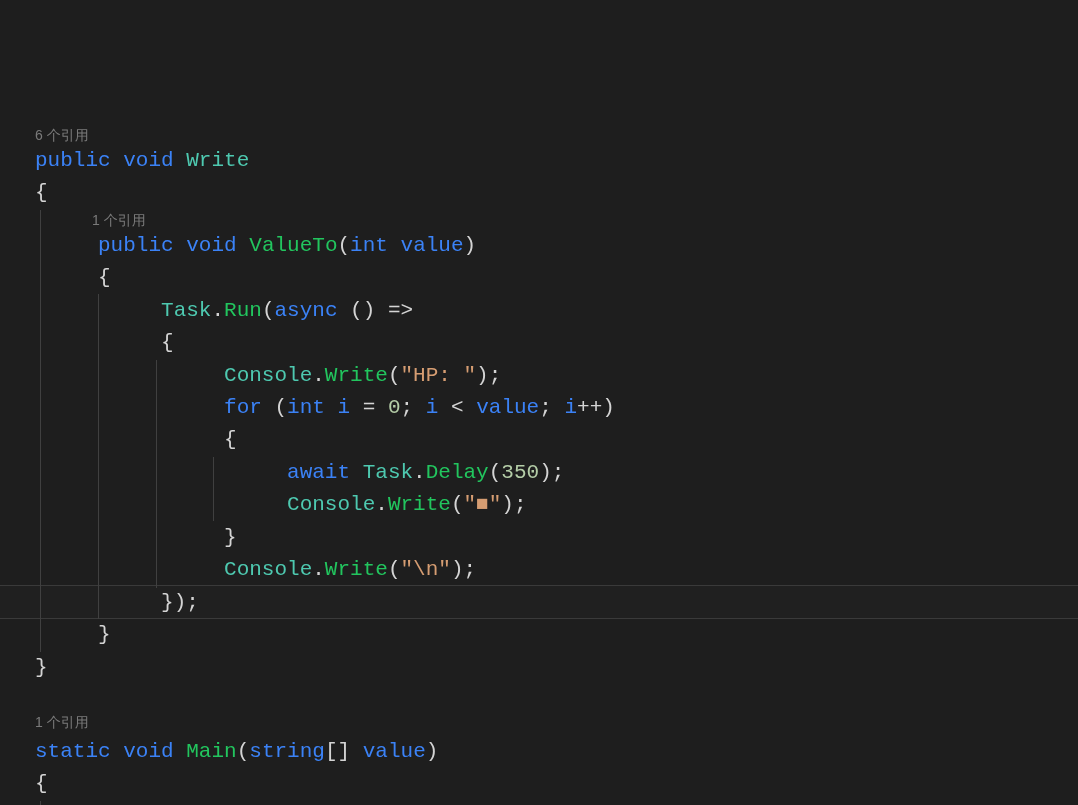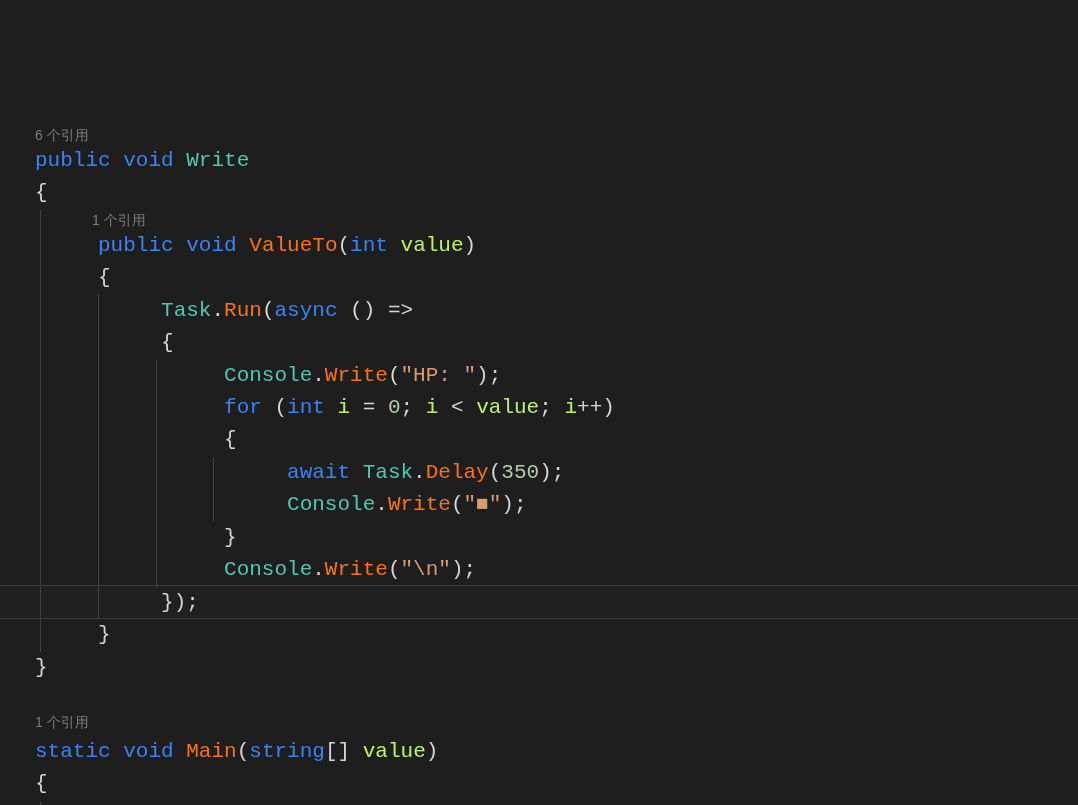--- a/index.html
+++ b/index.html
@@ -22,22 +22,22 @@
 .codelens {
   color: #999999;
   font-size: 14px;
   line-height: 20px;
   height: 20px;
   font-family: 'Segoe UI', 'Microsoft YaHei', sans-serif;
   opacity: 0.75;
 }
 .kw { color: #3b82f6; }
 .cls { color: #4ec9b0; }
-.mth { color: #f97316; }
-.prm { color: #bef264; }
+.mth { color: #22c55e; }
+.prm { color: #3b82f6; }
 .str { color: #d69d72; }
 .num { color: #b4cda7; }
 .op { color: #d4d4d4; }
 .pnc { color: #d4d4d4; }
 .brace { color: #d4d4d4; }
 .guide {
   position: absolute;
   width: 1px;
   background: #404040;
   top: 0;

